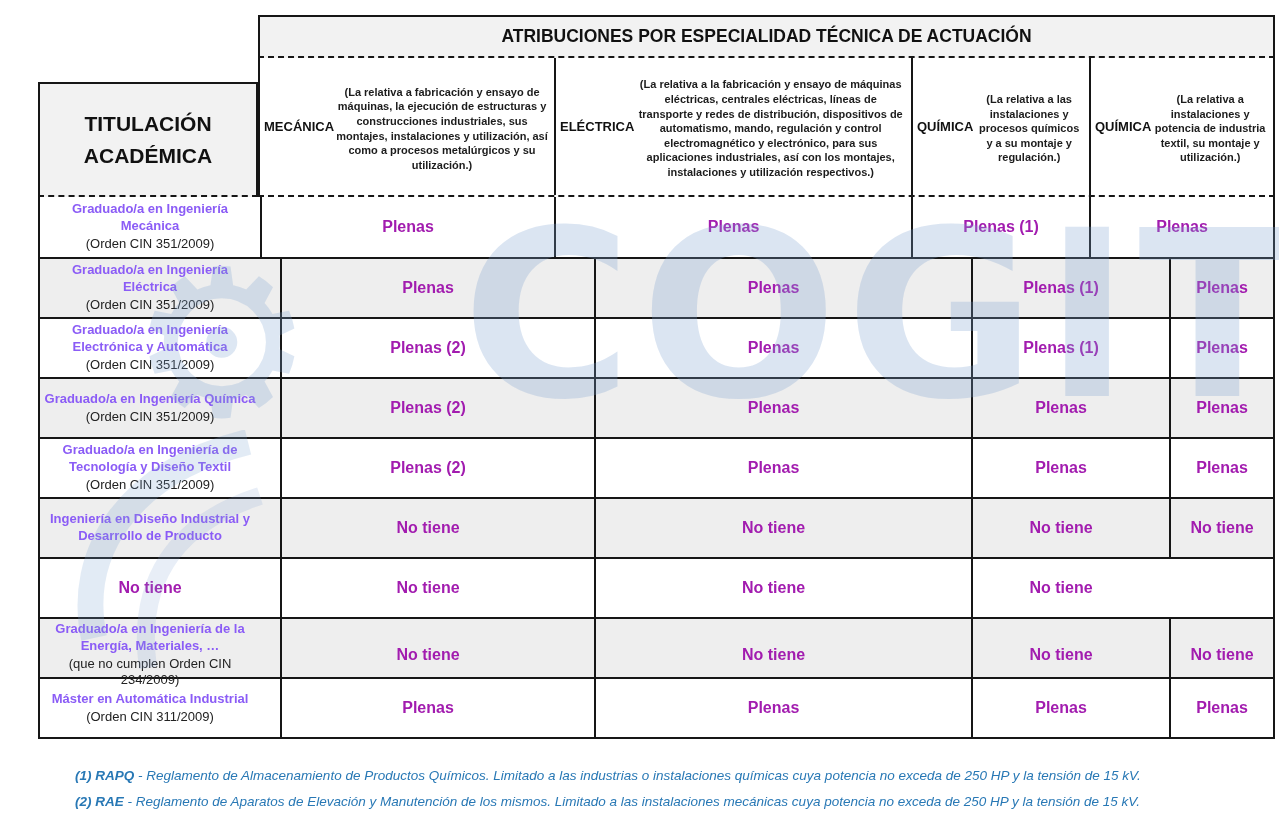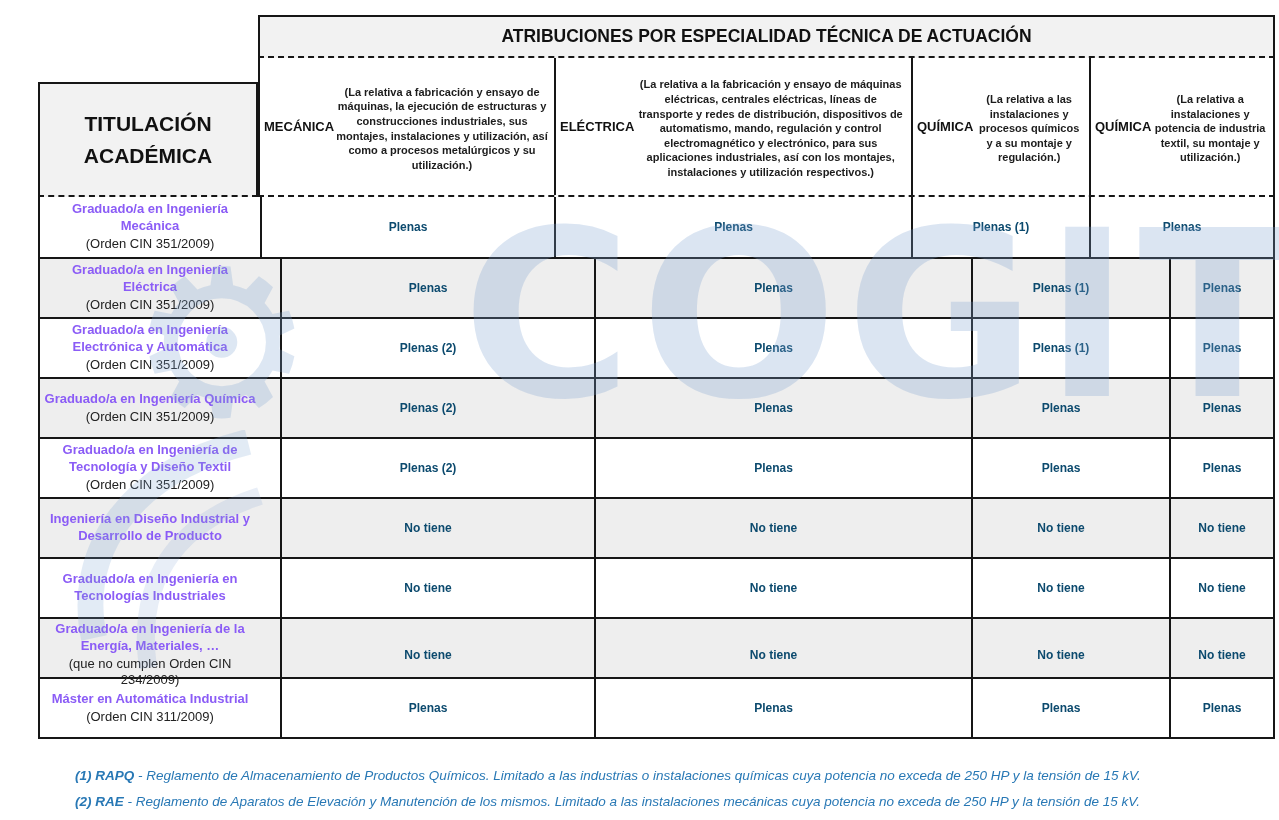--- a/index.html
+++ b/index.html
@@ -68,21 +68,21 @@
   .cell + .cell { border-left:2px solid #161616; }
   .label-cell {
     display:flex; flex-direction:column; align-items:center; justify-content:center;
     text-align:center; padding:2px 4px;
   }
   .row-title { font-size:13px; font-weight:bold; color:#8b5cf6; line-height:1.3; }
   .row-note  { font-size:13px; color:#222; line-height:1.25; margin-top:1px; }
   .row-note:empty { display:none; }
   .value-cell {
     display:flex; align-items:center; justify-content:center;
-    color:#0c4a6e; font-size:12px; font-weight:bold;
+    color:#a21caf; font-size:16px; font-weight:bold;
   }
 
   
   .footnotes {
     position:absolute; left:75px; top:763px; z-index:1;
     font-style:italic; color:#2878b5; font-size:13.5px; line-height:1.9;
   }
   .fn-code { font-weight:bold; }
 </style>
 </head>
@@ -179,24 +179,20 @@
         <div class="row-title">Ingeniería en Diseño Industrial y Desarrollo de Producto</div>
 
       </div>
       <div class="cell value-cell">No tiene</div>
       <div class="cell value-cell">No tiene</div>
       <div class="cell value-cell">No tiene</div>
       <div class="cell value-cell">No tiene</div>
     </div>
 
     <div class="row">
-      <div class="cell label-cell">
-        <div class="row-title">Graduado/a en Ingeniería en Tecnologías Industriales</div>
-
-      </div>
       <div class="cell value-cell">No tiene</div>
       <div class="cell value-cell">No tiene</div>
       <div class="cell value-cell">No tiene</div>
       <div class="cell value-cell">No tiene</div>
     </div>
 
     <div class="row">
       <div class="cell label-cell">
         <div class="row-title">Graduado/a en Ingeniería de la Energía, Materiales, …</div>
         <div class="row-note">(que no cumplen Orden CIN 234/2009)</div>

